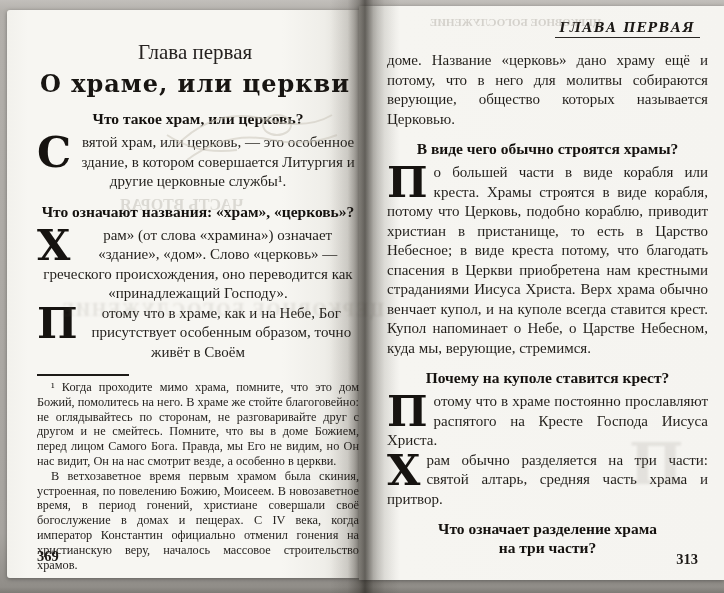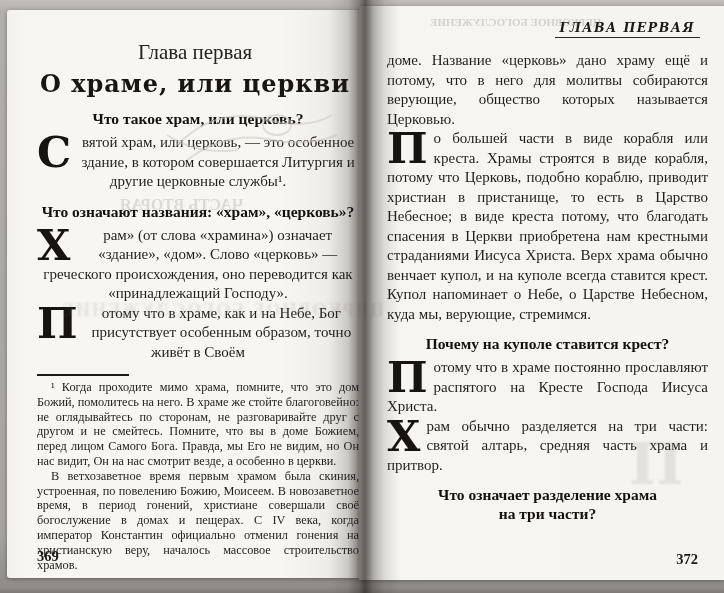--- a/index.html
+++ b/index.html
@@ -142,36 +142,37 @@
     <div class="page-num page-num-left">369</div>
   </div>
 
   <div class="page page-right">
     <div class="running-head">ГЛАВА ПЕРВАЯ</div>
 
     <p class="body-par continuation">доме. Название «церковь» дано храму ещё и потому, что в него для молитвы собираются верующие, общество которых называется Церковью.</p>
 
     <div id="right-sections">
         <div>
+          <div class="q-head">В виде чего обычно строятся храмы?</div>
           <p class="body-par"><span class="dropcap">П</span>о большей части в виде корабля или креста. Храмы строятся в виде корабля, потому что Церковь, подобно кораблю, приводит христиан в пристанище, то есть в Царство Небесное; в виде креста потому, что благодать спасения в Церкви приобретена нам крестными страданиями Иисуса Христа. Верх храма обычно венчает купол, и на куполе всегда ставится крест. Купол напоминает о Небе, о Царстве Небесном, куда мы, верующие, стремимся.</p>
         </div>
         <div>
           <div class="q-head">Почему на куполе ставится крест?</div>
           <p class="body-par"><span class="dropcap">П</span>отому что в храме постоянно прославляют распятого на Кресте Господа Иисуса Христа.</p>
         </div>
         <div>
           <p class="body-par"><span class="dropcap">Х</span>рам обычно разделяется на три части: святой алтарь, средняя часть храма и притвор.</p>
         </div>
         <div>
           <div class="q-head">Что означает разделение храма
 на три части?</div>
         </div>
       </div>
 
-    <div class="page-num page-num-right">372</div>
+    <div class="page-num page-num-right">313</div>
   </div>
 
   <div class="show-through st-left-top">ЧАСТЬ ВТОРАЯ</div>
   <div class="show-through st-left-mid">ЦЕРКОВНОЕ БОГОСЛУЖЕНИЕ</div>
   <div class="show-through st-right-top">ЦЕРКОВНОЕ БОГОСЛУЖЕНИЕ</div>
   <div class="show-through st-right-bottom">П</div>
 
   <div class="gutter"></div>
 </div>
 

